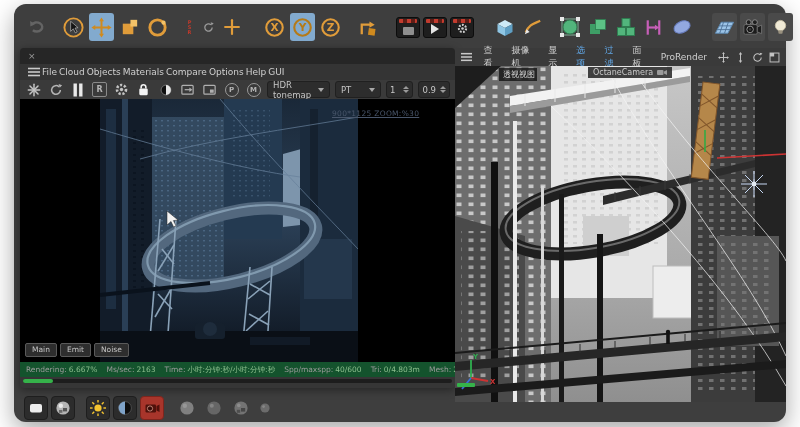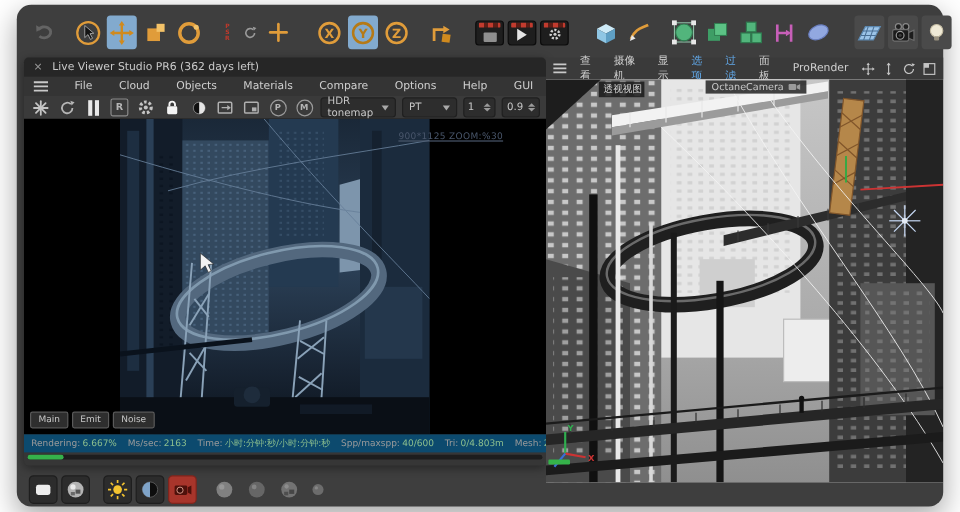--- a/index.html
+++ b/index.html
@@ -21,21 +21,21 @@
         background:repeating-linear-gradient(90deg,#c23b2e 0 4px,#5e1d16 4px 8px);}
   .ibx{background:#4a4a4a;border-radius:3px;}
 
   
   .lv{position:absolute;left:20px;top:48px;width:435px;height:340px;background:#363636;border-radius:4px;
       box-shadow:0 2px 8px rgba(0,0,0,.4);}
   .lv-title{position:absolute;left:0;top:0;right:0;height:16px;background:#262626;border-radius:4px 4px 0 0;
       display:flex;align-items:center;gap:8px;padding:0 8px;color:#c9c9c9;font-size:9px;}
   .lv-close{color:#9a9a9a;font-size:9px;cursor:default;}
   .lv-menu{position:absolute;left:0;top:16px;right:0;height:16px;background:#343434;display:flex;align-items:center;
-      gap:22px;padding:0 8px;color:#cfcfcf;font-size:9px;}
+      gap:2px;padding:0 8px;color:#cfcfcf;font-size:9px;}
   .lv-tools{position:absolute;left:0;top:32px;right:0;height:19px;background:#3a3a3a;display:flex;align-items:center;
       gap:5px;padding:0 5px;}
   .lvi{width:17px;height:16px;display:flex;align-items:center;justify-content:center;flex:0 0 auto;}
   .rboxR{width:13px;height:13px;border:1px solid #8a8a8a;border-radius:2px;color:#b5b5b5;font-size:8px;font-weight:bold;
       display:flex;align-items:center;justify-content:center;}
   .circ{width:12px;height:12px;border:1px solid #9a9a9a;border-radius:50%;color:#b5b5b5;font-size:7px;font-weight:bold;
       display:flex;align-items:center;justify-content:center;}
   .sel{height:15px;background:#2d2d2d;border:1px solid #202020;border-radius:3px;color:#c6c6c6;font-size:8.5px;
       display:flex;align-items:center;gap:5px;padding:0 5px;}
   .car{width:0;height:0;border-left:3.5px solid transparent;border-right:3.5px solid transparent;border-top:4px solid #a9a9a9;}
@@ -44,21 +44,21 @@
   .ud{display:flex;flex-direction:column;gap:1px;}
   .ud i{display:block;width:0;height:0;border-left:3px solid transparent;border-right:3px solid transparent;}
   .ud .u{border-bottom:3px solid #9a9a9a;} .ud .d{border-top:3px solid #9a9a9a;}
 
   .lv-render{position:absolute;left:0;top:51px;right:0;height:263px;background:#000;overflow:hidden;}
   .lv-img{position:absolute;left:80px;top:0;width:258px;height:263px;}
   .rinfo{position:absolute;left:312px;top:10px;font-size:7.5px;color:#49566b;letter-spacing:.3px;text-decoration:underline;}
   .tabs{position:absolute;left:5px;bottom:5px;display:flex;gap:3px;}
   .tab{background:#2e2e2e;border:1px solid #5a5a5a;color:#c6c6c6;font-size:7.5px;padding:1px 6px 2px;border-radius:2px;text-align:center;}
 
-  .lv-status{position:absolute;left:0;top:314px;right:0;height:15px;background:#0c4a6e;display:flex;align-items:center;
+  .lv-status{position:absolute;left:0;top:314px;right:0;height:15px;background:#14532d;display:flex;align-items:center;
       gap:9px;padding:0 6px;font-size:7.5px;white-space:nowrap;overflow:hidden;}
   .sl{color:#9a9a9a;} .sv{color:#8cbf8e;margin-left:2px;}
   .lv-progress{position:absolute;left:3px;top:331px;right:3px;height:4px;background:#1d1d1d;border-radius:2px;}
   .lv-progress .fill{width:7%;height:100%;background:#35b24a;border-radius:2px;}
 
   
   .vp{position:absolute;left:455px;top:48px;width:331px;height:354px;}
   .vp-menu{position:absolute;left:0;top:0;right:0;height:18px;background:#3a3a3a;display:flex;align-items:center;
       gap:11px;padding:0 6px;color:#cfcfcf;font-size:9px;}
   .vp-menu .mi.on{color:#61a8e8;}
@@ -270,21 +270,20 @@
       <svg width="23" height="23" viewBox="0 0 24 24">
           <circle cx="12" cy="10" r="5.4" fill="#f0ead6" stroke="#c6bda4"></circle>
           <rect x="9.8" y="15" width="4.4" height="3.6" rx="1" fill="#99917f"></rect>
         </svg>
     </div>
   </div>
 
   <div class="lv">
     <div class="lv-title">
       <span class="lv-close">×</span>
-      <span>Live Viewer Studio PR6 (362 days left)</span>
     </div>
     <div class="lv-menu">
       <svg width="12" height="10" viewBox="0 0 12 10">
           <g stroke="#c9c9c9" stroke-width="1.6">
             <line x1="0" y1="1.5" x2="12" y2="1.5"></line>
             <line x1="0" y1="5" x2="12" y2="5"></line>
             <line x1="0" y1="8.5" x2="12" y2="8.5"></line>
           </g>
         </svg>
       <span>File</span>

